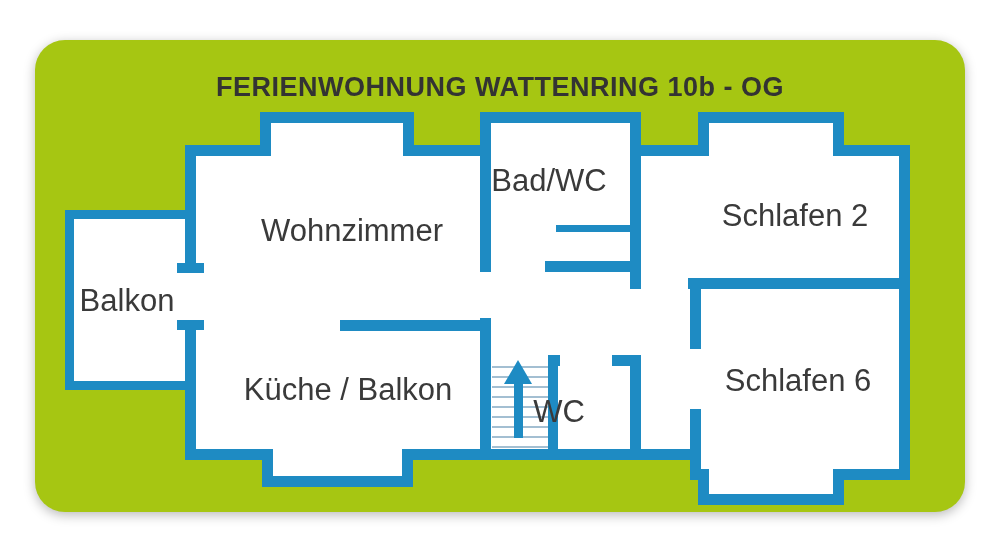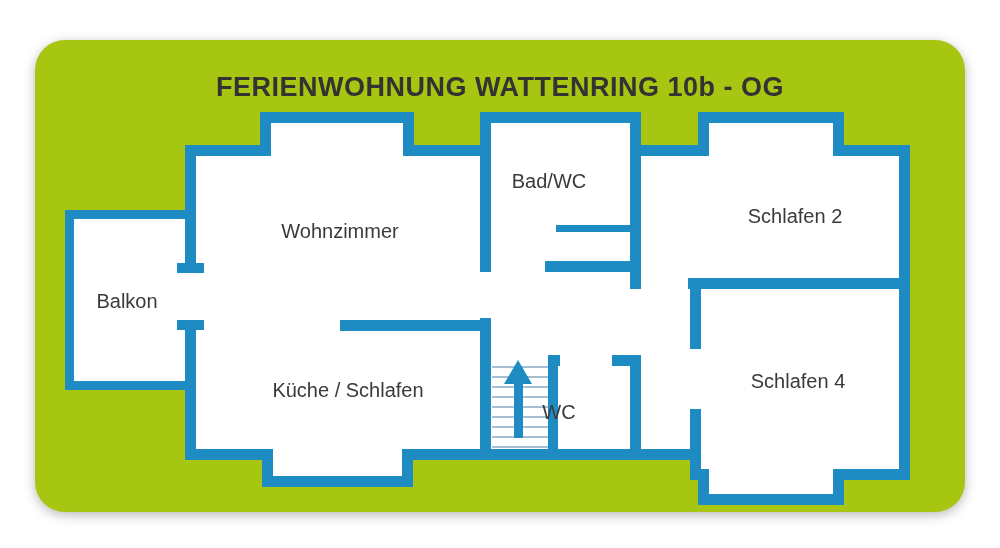--- a/index.html
+++ b/index.html
@@ -9,21 +9,21 @@
   .white{position:absolute;background:#ffffff;}
   .w{position:absolute;background:#1e8bc3;}
   .balkon{position:absolute;left:65px;top:210px;width:131px;height:180px;background:#ffffff;
           border:9px solid #1e8bc3;box-sizing:border-box;}
   .stairs{position:absolute;left:492px;top:358px;width:56px;height:91px;
           background:repeating-linear-gradient(180deg,#ffffff 0 8px,#a3bfd2 8px 10px);}
   .arrow-shaft{position:absolute;left:514px;top:382px;width:9px;height:56px;background:#1e8bc3;}
   .arrow-head{position:absolute;left:504px;top:360px;width:0;height:0;
               border-left:14px solid transparent;border-right:14px solid transparent;
               border-bottom:24px solid #1e8bc3;}
-  .label{position:absolute;transform:translate(-50%,-50%);color:#3a3a3a;font-size:20px;
+  .label{position:absolute;transform:translate(-50%,-50%);color:#3a3a3a;font-size:31px;
          white-space:nowrap;}
   .title{position:absolute;left:0;top:72px;width:1000px;text-align:center;color:#333333;
          font-size:27px;letter-spacing:.5px;}
   .title .b{font-weight:800;}
   .title .r{font-weight:600;}
 </style>
 </head>
 <body>
 
 <div id="canvas">
@@ -85,20 +85,20 @@
   <div class="w" style="left:548px;top:355px;width:10px;height:105px"></div>
 
   <div class="w" style="left:177px;top:263px;width:27px;height:10px"></div>
   <div class="w" style="left:177px;top:320px;width:27px;height:10px"></div>
 
   <div class="stairs"></div>
   <div class="arrow-head"></div>
   <div class="arrow-shaft"></div>
 
   <div class="label" style="left:127px;top:301px">Balkon</div>
-  <div class="label" style="left:340px;top:231px">Wohnzimmer</div>
+  <div class="label" style="left:352px;top:231px">Wohnzimmer</div>
   <div class="label" style="left:549px;top:181px">Bad/WC</div>
   <div class="label" style="left:795px;top:216px">Schlafen 2</div>
-  <div class="label" style="left:348px;top:390px">Küche / Schlafen</div>
+  <div class="label" style="left:348px;top:390px">Küche / Balkon</div>
   <div class="label" style="left:559px;top:412px">WC</div>
-  <div class="label" style="left:798px;top:381px">Schlafen 4</div>
+  <div class="label" style="left:798px;top:381px">Schlafen 6</div>
 
 </div>
 
 </body></html>

